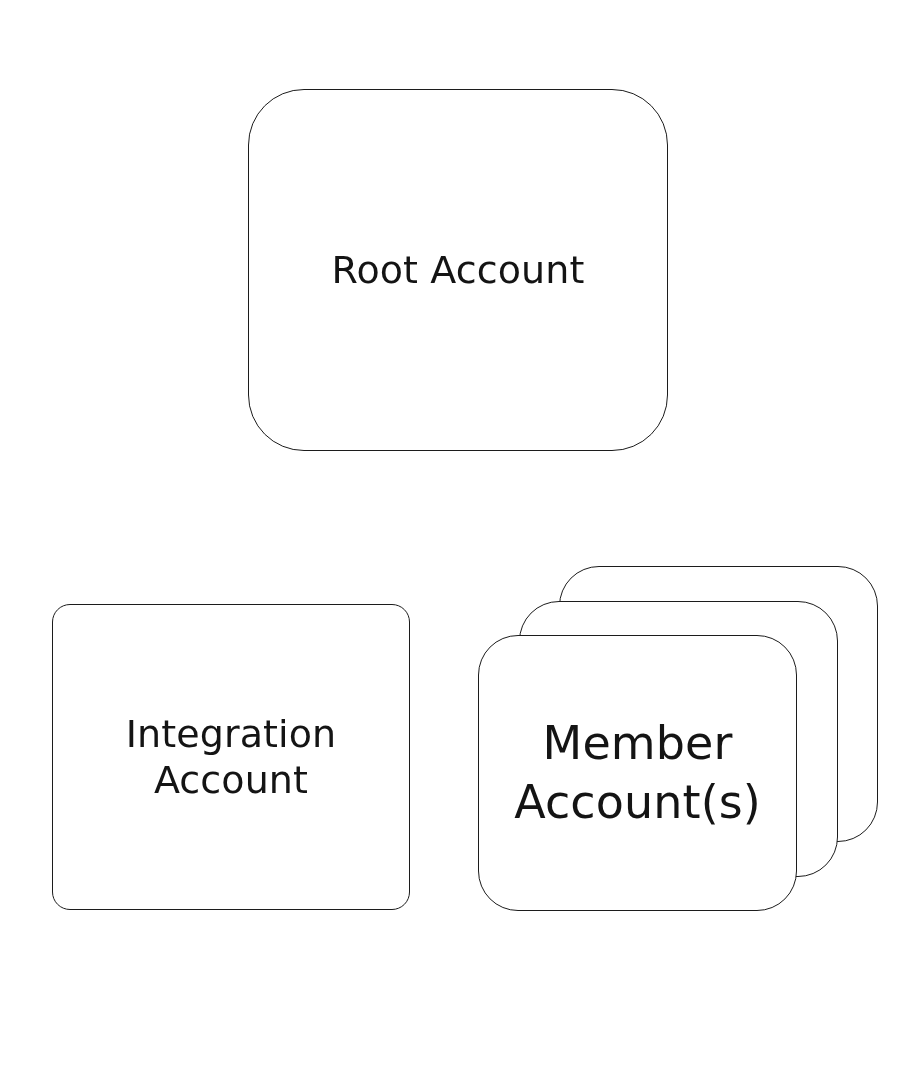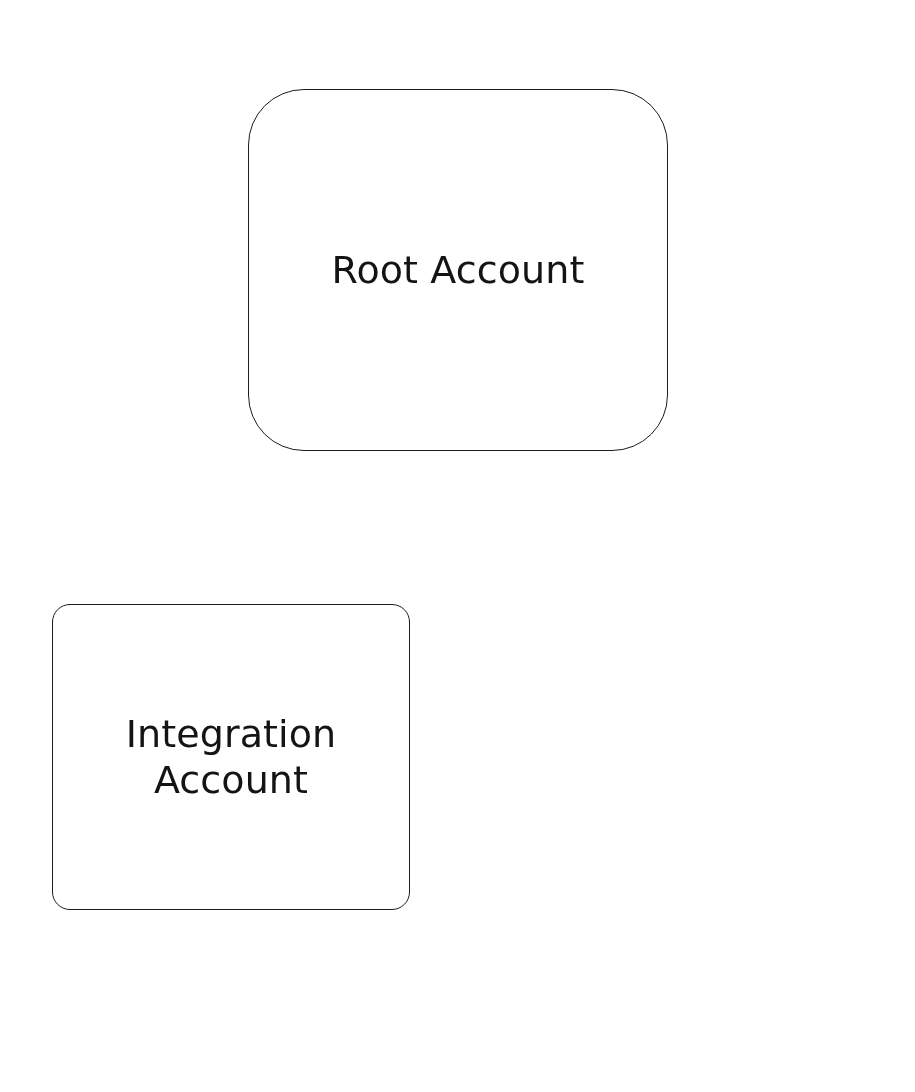--- a/index.html
+++ b/index.html
@@ -120,14 +120,22 @@
 
   <div class="node" id="node-root-account">
     <span class="node-label">Root Account</span>
   </div>
 
   <div class="node" id="node-integration-account">
     <span class="node-label">Integration
 Account</span>
   </div>
 
+  <div id="node-member-accounts">
+    <div class="stack-layer stack-layer-back"></div>
+    <div class="stack-layer stack-layer-middle"></div>
+    <div class="stack-layer stack-layer-front">
+      <span class="node-label">Member
+Account(s)</span>
+    </div>
+  </div>
 
 </div>
 
 </body></html>

